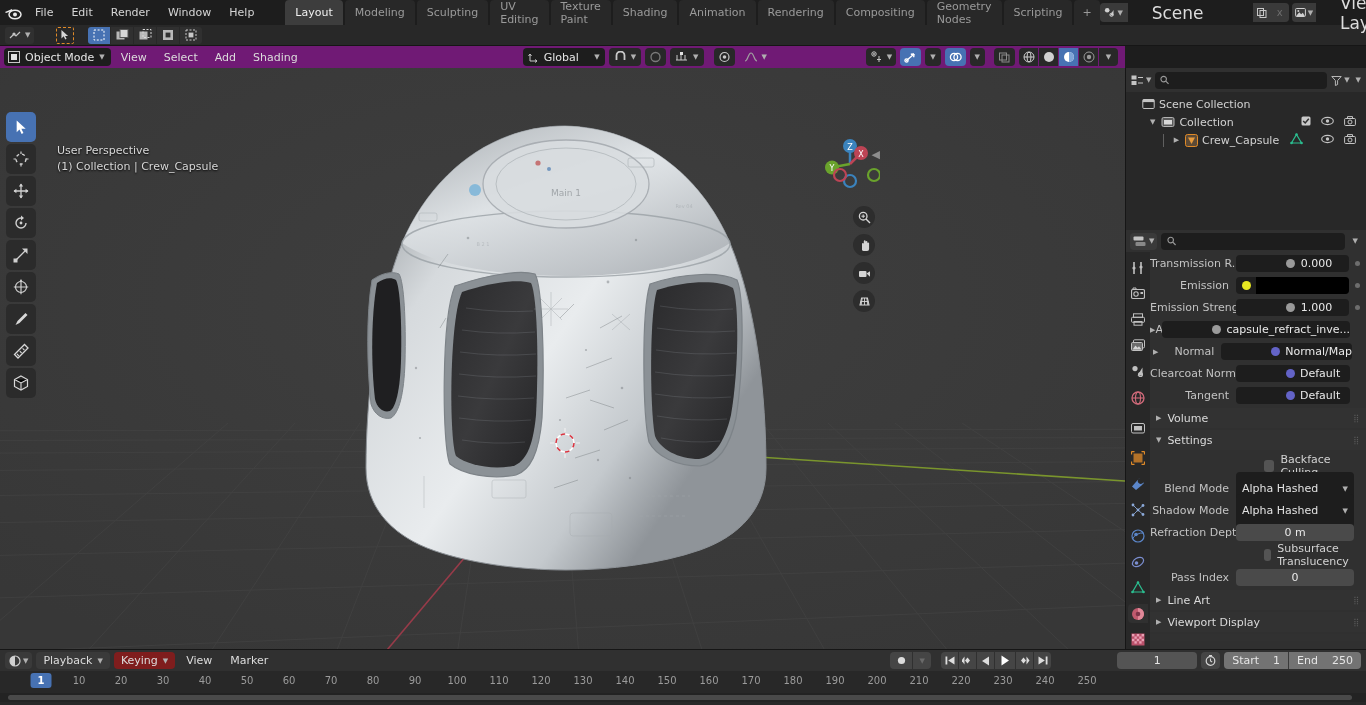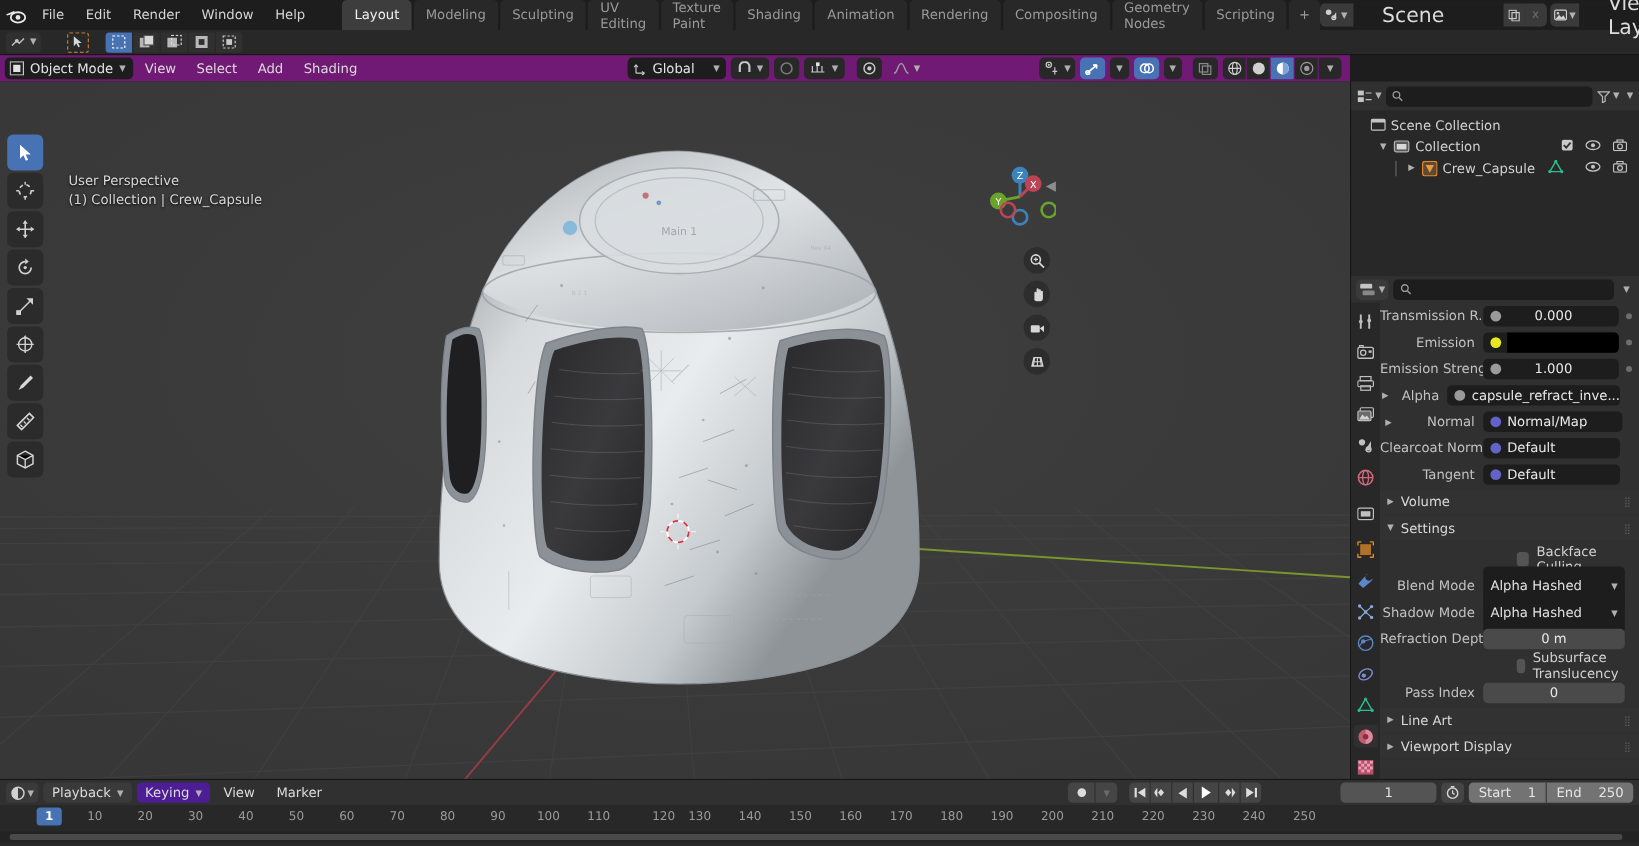--- a/index.html
+++ b/index.html
@@ -109,21 +109,21 @@
   .props-body { display:flex; flex:1; overflow:hidden;}
   .props-tabs { width:24px; background:#282828; display:flex;flex-direction:column; align-items:center; padding-top:6px; gap:7px;}
   .ptab { width:20px;height:19px; display:flex;align-items:center;justify-content:center; border-radius:4px 0 0 4px;}
   .ptab.active { background:#303030; }
   .props-content { flex:1; padding:2px 0 0 0; overflow:hidden;}
 
   .prow { display:flex; align-items:center; height:19px; margin-bottom:3px; padding-right:6px;}
   .plabel { width:86px; text-align:right; padding-right:7px; font-size:11px; color:#c2c2c2; white-space:nowrap; overflow:hidden;}
   .plabel.dim { color:#888; }
   .pfield { flex:1; height:17px; background:#545454; border-radius:4px; display:flex;align-items:center; justify-content:center; font-size:11px; color:#e9e9e9; position:relative;}
-  .pfield.sockets { background:#1d1d1d; justify-content:flex-start;}
+  .pfield.sockets { background:#1d1d1d; justify-content:flex-start;padding-left:44px;}
   .socket { width:9px;height:9px;border-radius:50%; margin:0 5px 0 6px; flex-shrink:0;}
   .pdot { width:5px;height:5px;border-radius:50%; background:#6d6d6d; margin-left:6px; flex-shrink:0;}
   .pre-arrow { width:14px; text-align:center; color:#b0b0b0; font-size:7px;}
   .psection { display:flex; align-items:center; height:20px; padding:0 6px; gap:6px; font-size:11px; color:#dadada; background:#353535; margin-bottom:2px;}
   .psection .grip { margin-left:auto; color:#585858; font-size:8px; letter-spacing:1px;}
   .pcheck-row { display:flex; align-items:center; height:19px; margin-bottom:4px; }
   .pcheck { width:12px;height:12px; background:#545454; border-radius:3px; margin-right:6px;}
   .pcheck-label { font-size:11px; color:#d2d2d2;}
   .pselect { flex:1; height:34px; background:#1d1d1d; border-radius:4px; display:flex;align-items:center; padding:0 6px; font-size:11px; color:#e2e2e2;}
   .pselect .cv { margin-left:auto; font-size:7px; color:#b0b0b0;}
@@ -1037,21 +1037,21 @@
       <svg width="12" height="12" viewBox="0 0 12 12">
           <circle cx="6" cy="6" r="5" fill="none" stroke="#d0d0d0" stroke-width="1.2"></circle>
           <path d="M6 1 A5 5 0 0 0 6 11 Z" fill="#d0d0d0"></path>
         </svg>
       <span class="chev">▼</span>
     </div>
     <div class="tl-menu" style="background:#3a3a3a;display:flex;align-items:center;gap:5px;height:17px;border-radius:4px;">
       <span>Playback</span>
         <span class="chev">▼</span>
     </div>
-    <div class="tl-menu" style="background:#4c1d95;display:flex;align-items:center;gap:5px;height:17px;border-radius:4px;">
+    <div class="tl-menu" style="background:#7f1d1d;display:flex;align-items:center;gap:5px;height:17px;border-radius:4px;">
       <span>Keying</span>
         <span class="chev">▼</span>
     </div>
     <div class="tl-menu">View</div>
     <div class="tl-menu">Marker</div>
 
     <div style="margin-left:auto;display:flex;align-items:center;gap:4px;">
       <div style="display:flex;gap:1px;">
         <div class="tl-pbtn" style="width:22px;border-radius:4px 0 0 4px;">
           <svg width="9" height="9" viewBox="0 0 9 9">
@@ -1127,21 +1127,21 @@
     <div class="tl-tick" style="left:121px;">20</div>
     <div class="tl-tick" style="left:163px;">30</div>
     <div class="tl-tick" style="left:205px;">40</div>
     <div class="tl-tick" style="left:247px;">50</div>
     <div class="tl-tick" style="left:289px;">60</div>
     <div class="tl-tick" style="left:331px;">70</div>
     <div class="tl-tick" style="left:373px;">80</div>
     <div class="tl-tick" style="left:415px;">90</div>
     <div class="tl-tick" style="left:457px;">100</div>
     <div class="tl-tick" style="left:499px;">110</div>
-    <div class="tl-tick" style="left:541px;margin-left:12px;">120</div>
+    <div class="tl-tick" style="left:541px;">120</div>
     <div class="tl-tick" style="left:583px;">130</div>
     <div class="tl-tick" style="left:625px;">140</div>
     <div class="tl-tick" style="left:667px;">150</div>
     <div class="tl-tick" style="left:709px;">160</div>
     <div class="tl-tick" style="left:751px;">170</div>
     <div class="tl-tick" style="left:793px;">180</div>
     <div class="tl-tick" style="left:835px;">190</div>
     <div class="tl-tick" style="left:877px;">200</div>
     <div class="tl-tick" style="left:919px;">210</div>
     <div class="tl-tick" style="left:961px;">220</div>

